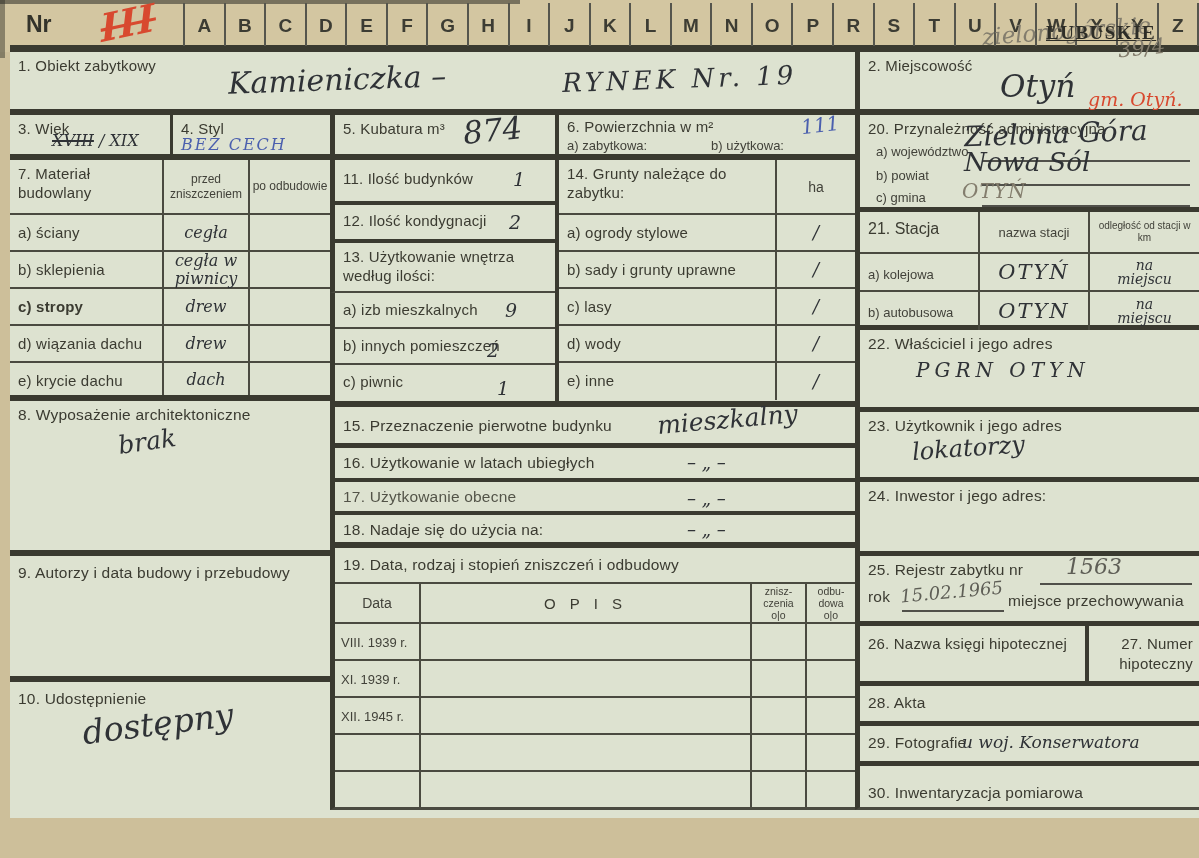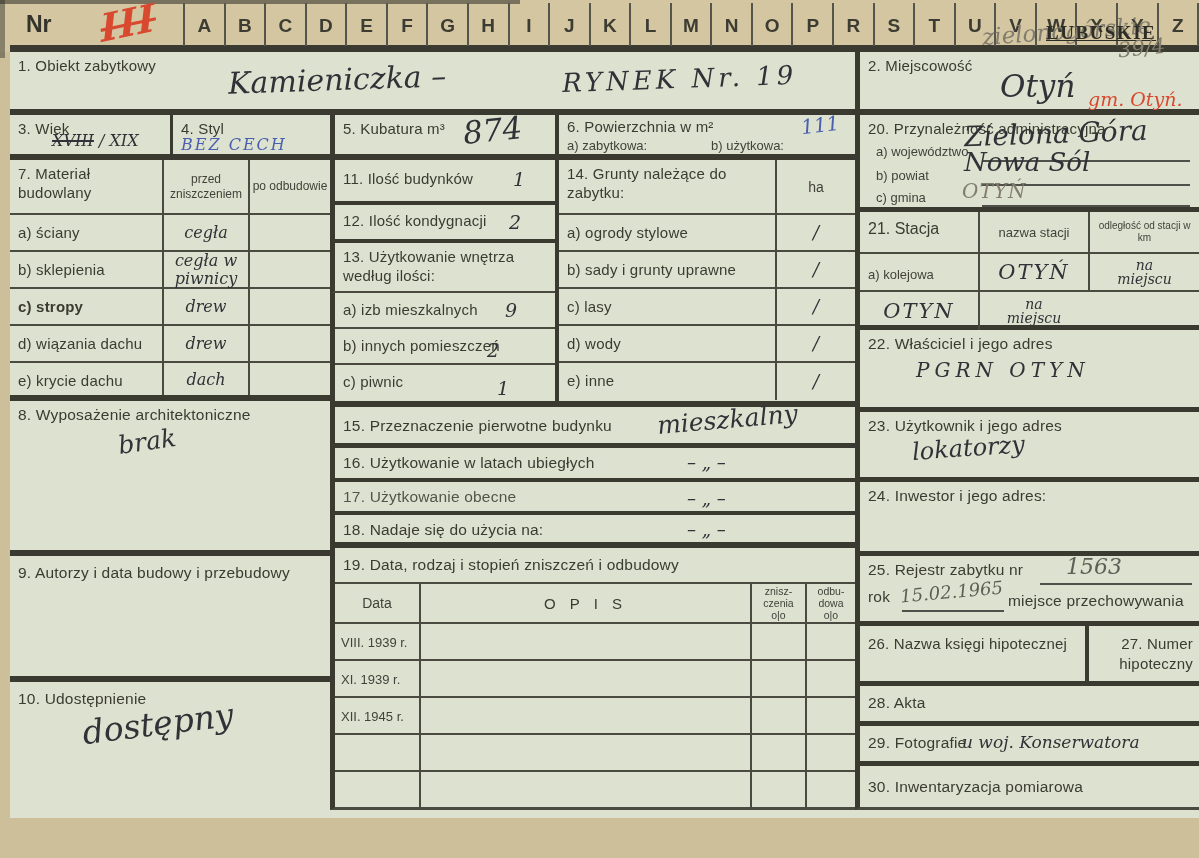--- a/index.html
+++ b/index.html
@@ -345,20 +345,21 @@
   <div class="t21r">
     <div class="sub" style="font-size:13px; padding:13px 0 0 8px;">a) kolejowa</div>
     <div class="tc ctr">
         <span class="hw" style="position:static; font-size:21px; letter-spacing:2px;">OTYŃ</span>
       </div>
     <div class="tc ctr">
         <span class="hw" style="position:static; font-size:14px; white-space:normal; line-height:1; width:60px;">na miejscu</span>
       </div>
   </div>
   <div class="t21r">
+    <div class="sub" style="font-size:13px; padding:13px 0 0 8px;">b) autobusowa</div>
     <div class="tc ctr">
         <span class="hw" style="position:static; font-size:21px; letter-spacing:2px;">OTYN</span>
       </div>
     <div class="tc ctr">
         <span class="hw" style="position:static; font-size:14px; white-space:normal; line-height:1; width:60px;">na miejscu</span>
       </div>
   </div>
 </div>
 
 <div class="bx" style="left:855px; top:330px; width:344px; height:82px; border-left:5px solid var(--bd); border-bottom:5px solid var(--bd);">
@@ -390,14 +391,14 @@
   <div class="lbl" style="padding-top:8px; line-height:1.3; text-align:right; padding-right:6px;">27. Numer hipoteczny</div>
 </div>
 <div class="bx" style="left:855px; top:686px; width:344px; height:40px; border-left:5px solid var(--bd); border-bottom:5px solid var(--bd);">
   <div class="lbl lbl-lg" style="padding-top:8px;">28. Akta</div>
 </div>
 <div class="bx" style="left:855px; top:726px; width:344px; height:40px; border-left:5px solid var(--bd); border-bottom:5px solid var(--bd);">
   <div class="lbl lbl-lg" style="padding-top:8px;">29. Fotografie</div>
   <div class="hw" style="left:102px; top:6px; font-size:17px;">u woj. Konserwatora</div>
 </div>
 <div class="bx" style="left:855px; top:766px; width:344px; height:44px; border-left:5px solid var(--bd); border-bottom:3px solid var(--ln);">
-  <div class="lbl lbl-lg" style="padding-top:12px;">30. Inwentaryzacja pomiarowa</div>
+  <div class="lbl lbl-lg" style="padding-top:18px;">30. Inwentaryzacja pomiarowa</div>
 </div>
 
 </body></html>

